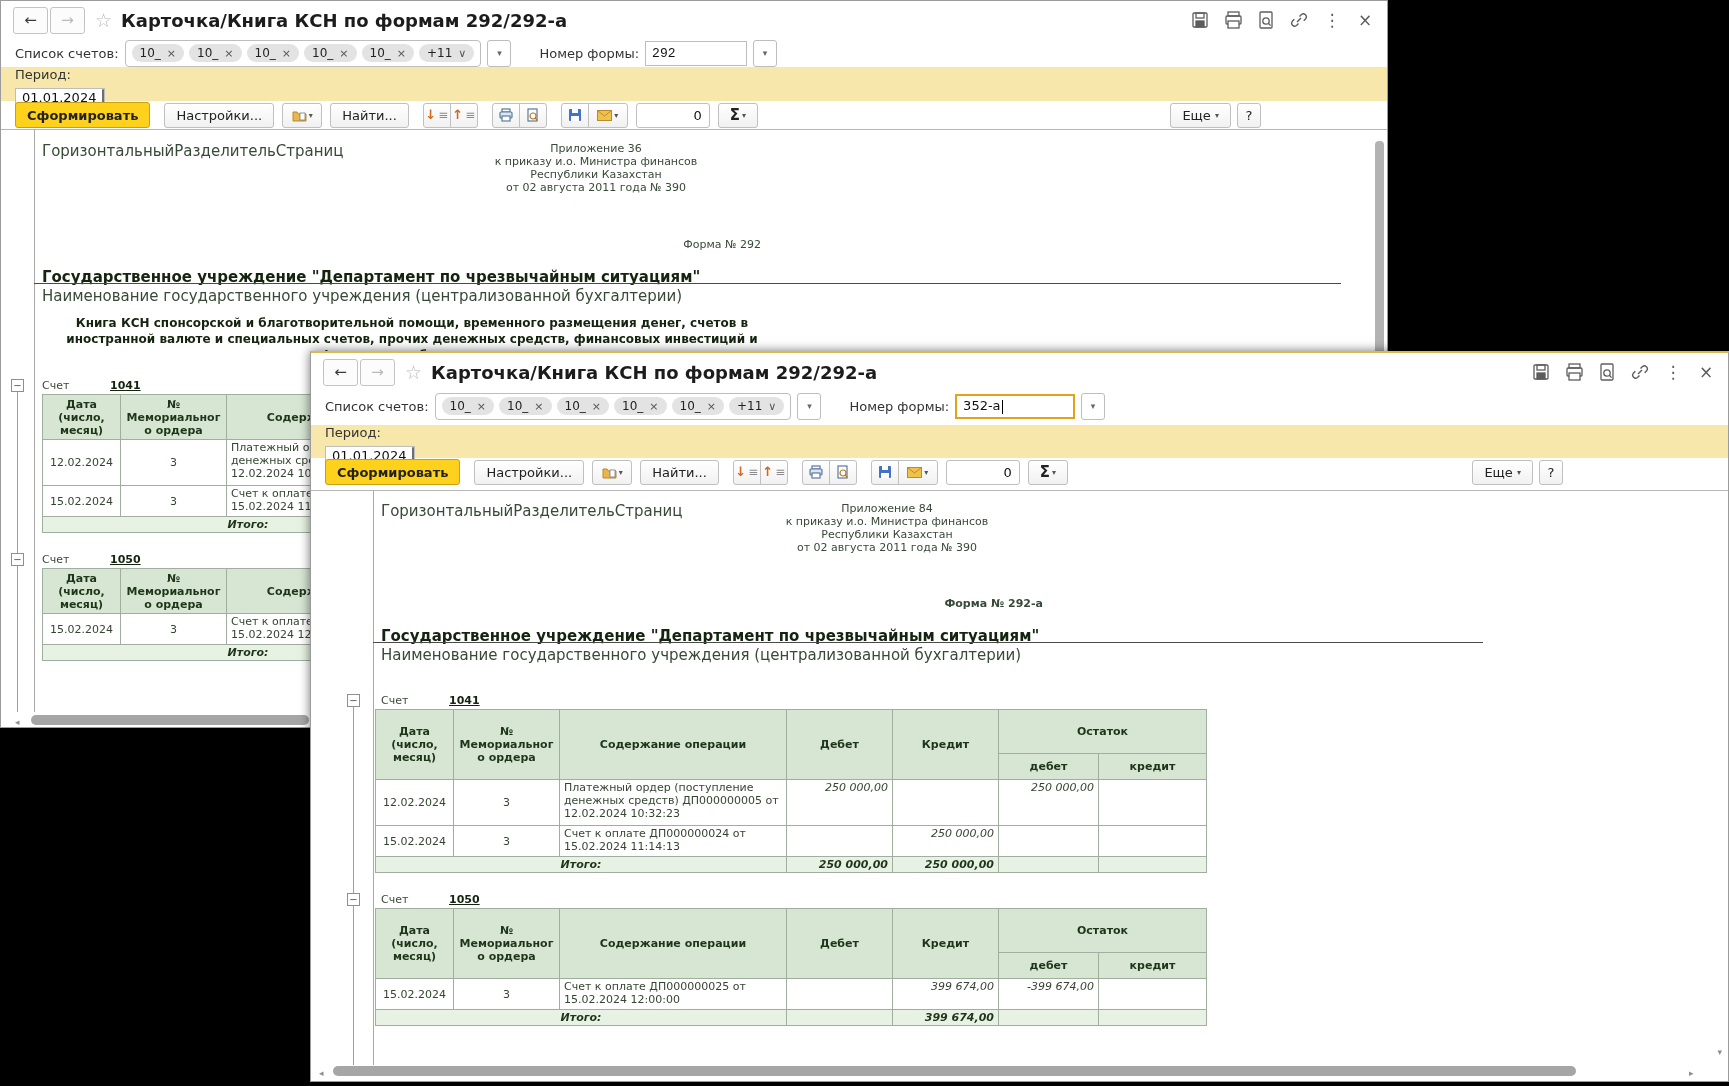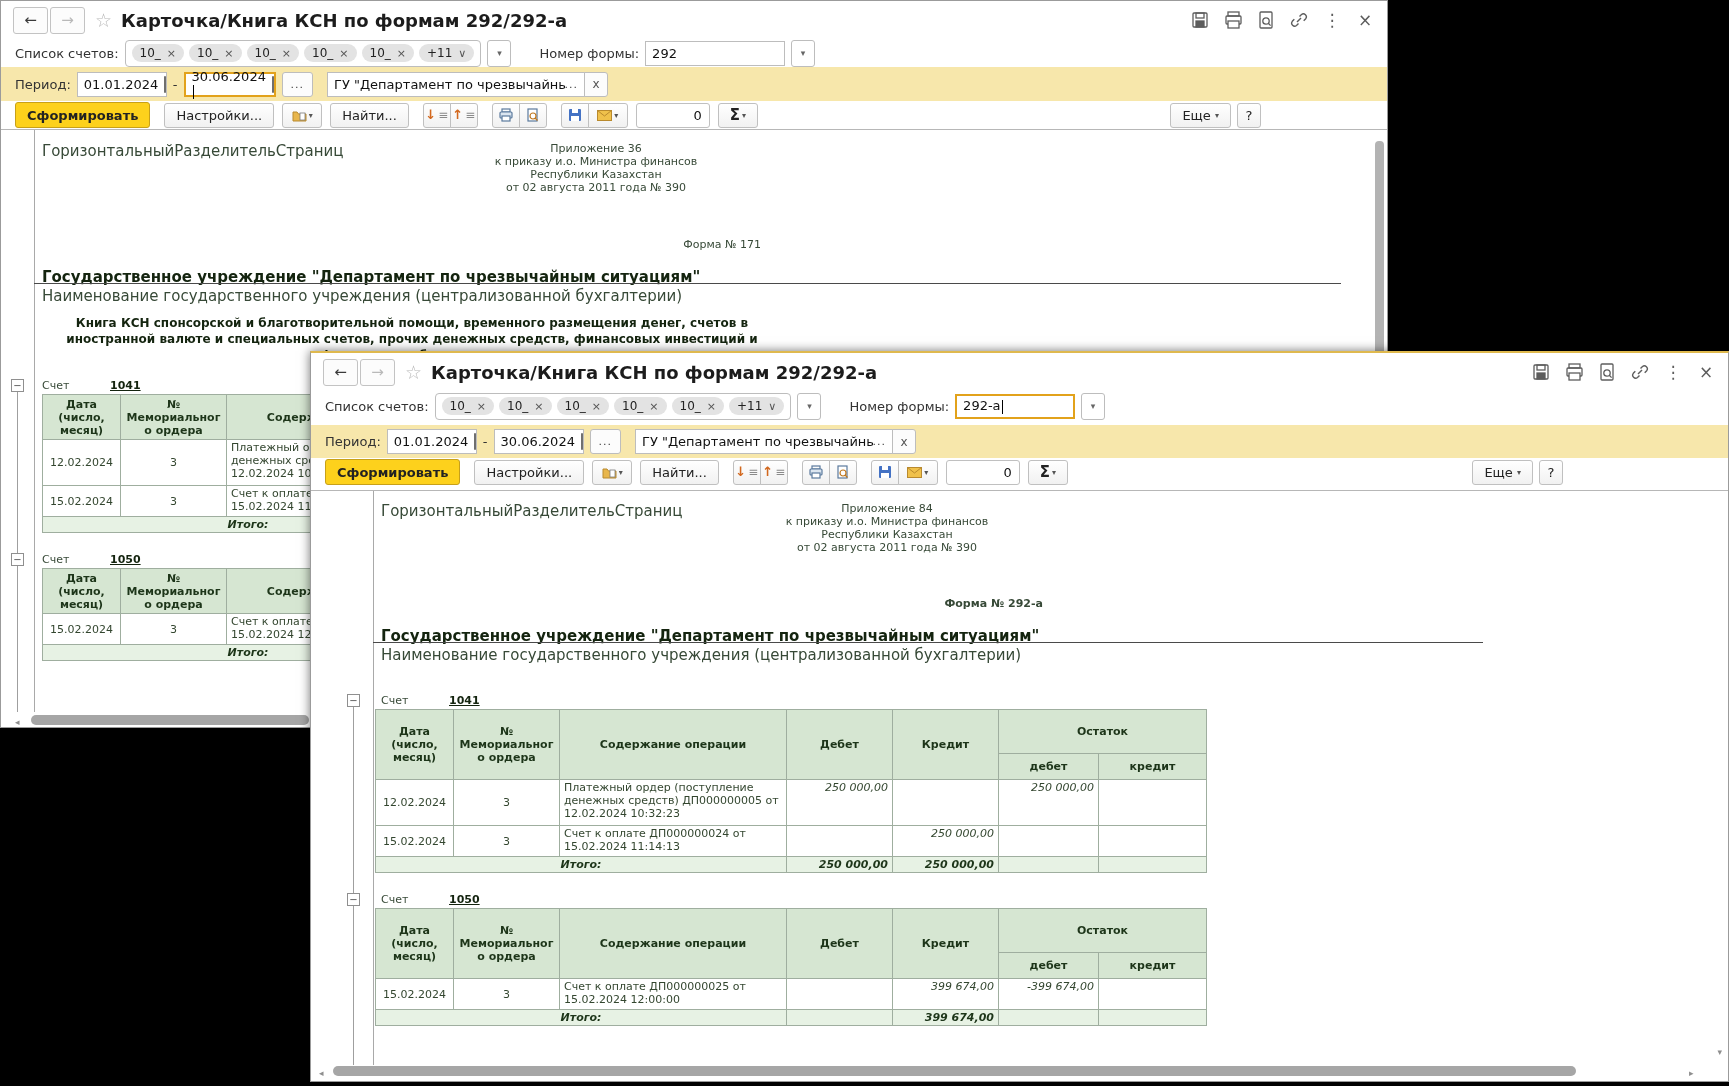--- a/index.html
+++ b/index.html
@@ -19,21 +19,21 @@
   .row-filters{position:absolute;left:0;right:0;display:flex;align-items:center;padding:0 14px;gap:6px;font-size:13px;color:#333;box-sizing:border-box;}
   .chipbox{display:flex;align-items:center;border:1px solid #bdbdbd;border-radius:4px;height:25px;padding:0 6px;gap:5px;background:#fff;}
   .chip{background:#e3e3e3;border-radius:10px;height:18px;display:flex;align-items:center;padding:0 8px;font-size:12px;color:#222;gap:6px;white-space:nowrap;}
   .chip .cx{font-size:11px;color:#555;}
   .ddbtn{width:22px;height:25px;border:1px solid #bdbdbd;border-radius:3px;background:#fff;display:flex;align-items:center;justify-content:center;color:#666;font-size:9px;}
   .field{border:1px solid #bdbdbd;height:25px;display:flex;align-items:center;padding:0 6px;background:#fff;font-size:13px;color:#111;box-sizing:border-box;}
   .focused{border:2px solid #e2a21b;}
   .caret{display:inline-block;width:1px;height:14px;background:#000;margin-left:1px;vertical-align:middle;}
   .lbl{white-space:nowrap;}
   
-  .row-period{position:absolute;left:0;right:0;background:#f7e7ab;display:flex;align-items:center;padding:0 14px;gap:6px;font-size:13px;color:#333;box-sizing:border-box;}
+  .row-period{position:absolute;left:0;right:0;background:#f7e7ab;display:flex;padding:0 14px;gap:6px;font-size:13px;color:#333;box-sizing:border-box;flex-direction:column;}
   .cal{width:13px;height:12px;border:1px solid #6f6f6f;border-top:4px solid #6f6f6f;border-radius:2px;margin-left:6px;
        background:linear-gradient(#fff,#fff);}
   .dots3{font-size:11px;color:#444;letter-spacing:1px;}
   .mini-btn{height:25px;border:1px solid #bdbdbd;border-radius:3px;background:#fcfcfc;display:flex;align-items:center;justify-content:center;padding:0 8px;font-size:11px;color:#444;box-sizing:border-box;}
   .org-x{width:24px;height:25px;border:1px solid #bdbdbd;border-radius:0 3px 3px 0;margin-left:-1px;background:#fcfcfc;display:flex;align-items:center;justify-content:center;font-size:12px;color:#555;box-sizing:border-box;}
   
   .row-toolbar{position:absolute;left:0;right:0;display:flex;align-items:center;padding:0 14px;gap:8px;box-sizing:border-box;}
   .btn{height:25px;border:1px solid #c0c0c0;border-radius:3px;background:linear-gradient(#ffffff,#f1f1f1);
     display:flex;align-items:center;justify-content:center;padding:8px 11px;font-size:13px;color:#222;box-sizing:border-box;white-space:nowrap;}
   .btn-primary{background:#fdd11c;border:1px solid #c7a019;height:26px;font-weight:bold;}
@@ -157,21 +157,21 @@
         </span>
       <span class="chip">
           <span>+11</span>
           <span class="cx">∨</span>
         </span>
     </div>
     <div class="ddbtn">
         <span>▾</span>
       </div>
     <span class="lbl" style="margin-left:22px;">Номер формы:</span>
-    <div class="field" style="width:140px;">
+    <div class="field" style="width:102px;font-family:Liberation Mono, monospace;">
         <span>292</span>
       </div>
     <div class="ddbtn">
         <span>▾</span>
       </div>
   </div>
 
   <div class="row-period" style="top:66px;height:34px;">
     <span class="lbl">Период:</span>
     <div class="field" style="width:90px;justify-content:space-between;">
@@ -273,21 +273,21 @@
 
   <div class="doc-area" style="top:128px;height:582px;">
     <div class="vline" style="left:33px;top:0;bottom:0;"></div>
     <span class="doc-text" style="left:41px;top:12px;">ГоризонтальныйРазделительСтраниц</span>
     <div class="appx" style="left:430px;top:12px;width:330px;">
       <div>Приложение 36</div>
       <div>к приказу и.о. Министра финансов</div>
       <div>Республики Казахстан</div>
       <div>от 02 августа 2011 года № 390</div>
     </div>
-    <div class="formno" style="left:430px;top:108px;width:330px;">Форма № 171</div>
+    <div class="formno" style="left:430px;top:108px;width:330px;">Форма № 292</div>
     <span class="doc-text doc-bold" style="left:41px;top:138px;">Государственное учреждение "Департамент по чрезвычайным ситуациям"</span>
     <div class="rule" style="left:33px;top:153px;width:1307px;"></div>
     <span class="doc-text" style="left:41px;top:157px;">Наименование государственного учреждения (централизованной бухгалтерии)</span>
     <div class="title-center" style="left:41px;top:185px;width:740px;">Книга КСН спонсорской и благотворительной помощи, временного размещения денег, счетов в иностранной валюте и специальных счетов, прочих денежных средств, финансовых инвестиций и финансовых обязательств</div>
 
     <div class="grp-box" style="left:10px;top:249px;">
         <span>−</span>
       </div>
     <div class="bracket" style="left:16px;top:262px;height:320px;"></div>
     <div class="acct-row" style="left:41px;top:249px;"><span class="al">Счет</span><span class="acct-no">1041</span></div>
@@ -463,21 +463,21 @@
       <span class="chip">
           <span>+11</span>
           <span class="cx">∨</span>
         </span>
     </div>
     <div class="ddbtn">
         <span>▾</span>
       </div>
     <span class="lbl" style="margin-left:22px;">Номер формы:</span>
     <div class="field focused" style="width:120px;">
-        <span><span>292-а</span><span class="caret"></span></span>
+        <span><span>352-а</span><span class="caret"></span></span>
       </div>
     <div class="ddbtn">
         <span>▾</span>
       </div>
   </div>
 
   <div class="row-period" style="top:72px;height:33px;">
     <span class="lbl">Период:</span>
     <div class="field" style="width:90px;justify-content:space-between;">
         <span>01.01.2024</span>

